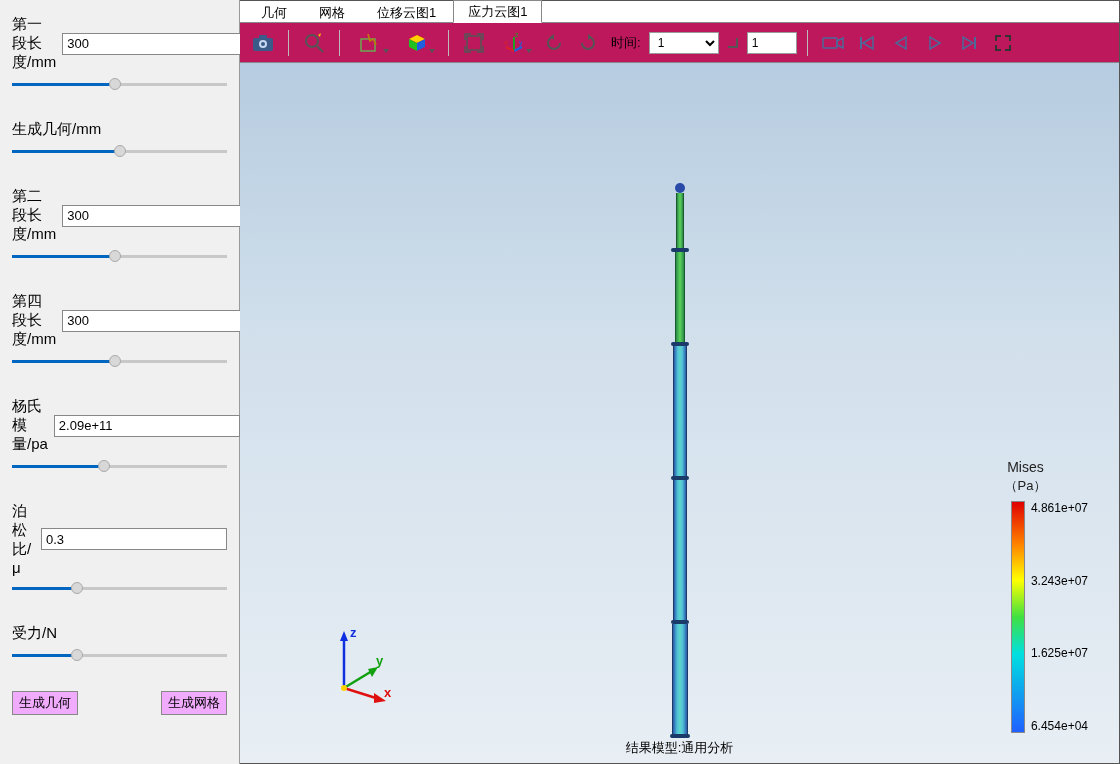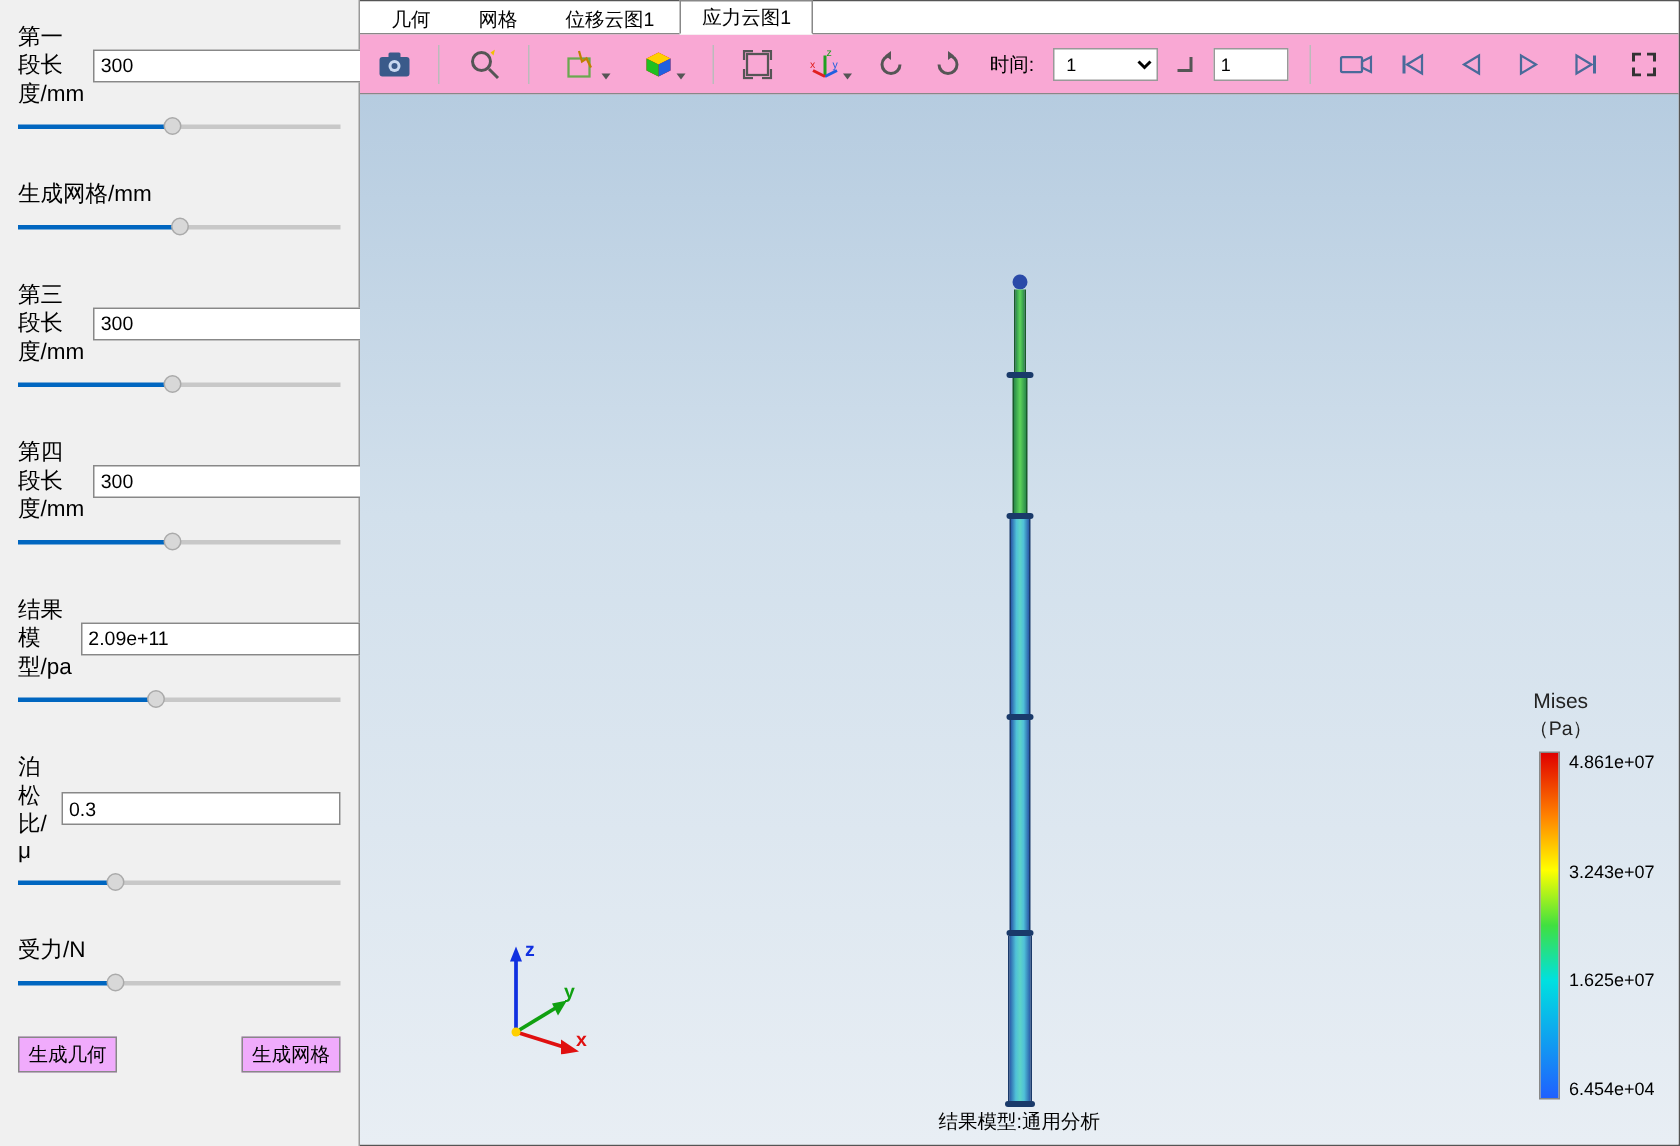--- a/index.html
+++ b/index.html
@@ -114,27 +114,26 @@
 }
 .tab.active {
   background: #fff;
   border: 1px solid #888;
   border-bottom: 1px solid #fff;
 }
 
 
 .toolbar {
   height: 40px;
-  background: #f9a8d4;
+  background: #be185d;
   border-bottom: 1px solid #888;
   display: flex;
   align-items: center;
   padding: 0 8px;
   gap: 4px;
-  justify-content: space-between;
 }
 .tb-sep { width: 1px; height: 26px; background: #bbb; margin: 0 6px; }
 .tb-btn {
   width: 30px;
   height: 30px;
   display: flex;
   align-items: center;
   justify-content: center;
   border: 1px solid transparent;
   border-radius: 3px;
@@ -223,21 +222,21 @@
   position: absolute;
   left: 84px;
   bottom: 60px;
   width: 80px;
   height: 80px;
 }
 
 
 .legend {
   position: absolute;
-  right: 16px;
+  right: 31px;
   bottom: 30px;
   text-align: center;
 }
 .legend-title { font-size: 14px; color: #222; margin-bottom: 2px;}
 .legend-unit { font-size: 13px; color: #222; margin-bottom: 6px;}
 .legend-body { display: flex; align-items: stretch; padding-left: 48px; }
 .legend-bar {
   width: 14px;
   height: 232px;
   background: linear-gradient(to bottom,
@@ -271,32 +270,32 @@
     </div>
     <div class="slider-wrap">
       <div class="slider-track-active" style="width:48%"></div>
       <div class="slider-track-rest" style="width:52%"></div>
       <div class="slider-thumb" style="left:48%"></div>
     </div>
   </div>
 
   <div class="param-group">
     <div class="param-row">
-      <span class="param-label">生成网格/mm</span>
+      <span class="param-label">生成几何/mm</span>
     </div>
     <div class="slider-wrap">
       <div class="slider-track-active" style="width:50%"></div>
       <div class="slider-track-rest" style="width:50%"></div>
       <div class="slider-thumb" style="left:50%"></div>
     </div>
   </div>
 
   <div class="param-group">
     <div class="param-row">
-      <span class="param-label">第三段长度/mm</span>
+      <span class="param-label">第二段长度/mm</span>
       <input class="param-input" value="300" style="">
     </div>
     <div class="slider-wrap">
       <div class="slider-track-active" style="width:48%"></div>
       <div class="slider-track-rest" style="width:52%"></div>
       <div class="slider-thumb" style="left:48%"></div>
     </div>
   </div>
 
   <div class="param-group">
@@ -306,21 +305,21 @@
     </div>
     <div class="slider-wrap">
       <div class="slider-track-active" style="width:48%"></div>
       <div class="slider-track-rest" style="width:52%"></div>
       <div class="slider-thumb" style="left:48%"></div>
     </div>
   </div>
 
   <div class="param-group">
     <div class="param-row">
-      <span class="param-label">结果模型/pa</span>
+      <span class="param-label">杨氏模量/pa</span>
       <input class="param-input" value="2.09e+11" style="">
     </div>
     <div class="slider-wrap">
       <div class="slider-track-active" style="width:43%"></div>
       <div class="slider-track-rest" style="width:57%"></div>
       <div class="slider-thumb" style="left:43%"></div>
     </div>
   </div>
 
   <div class="param-group">

